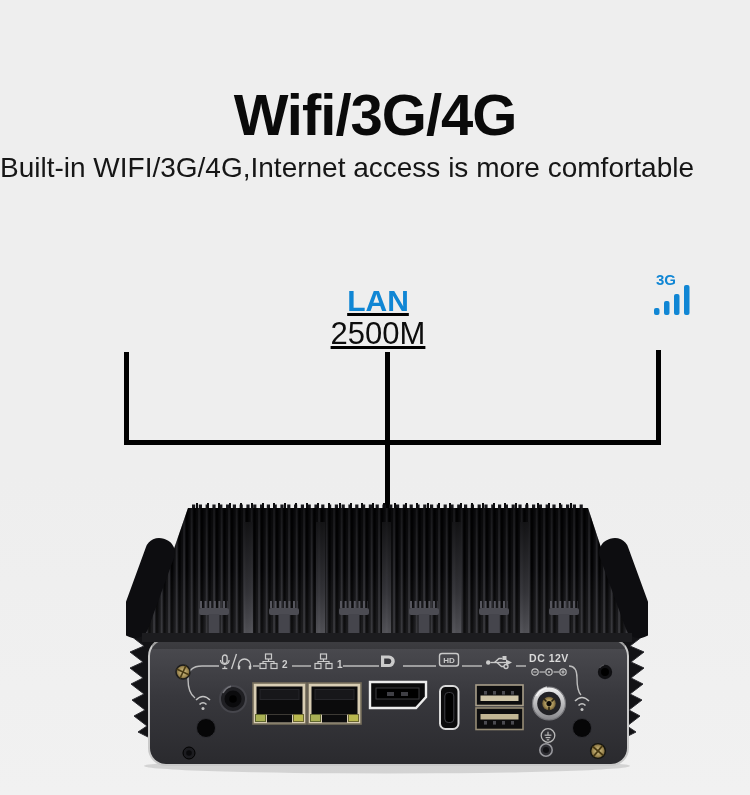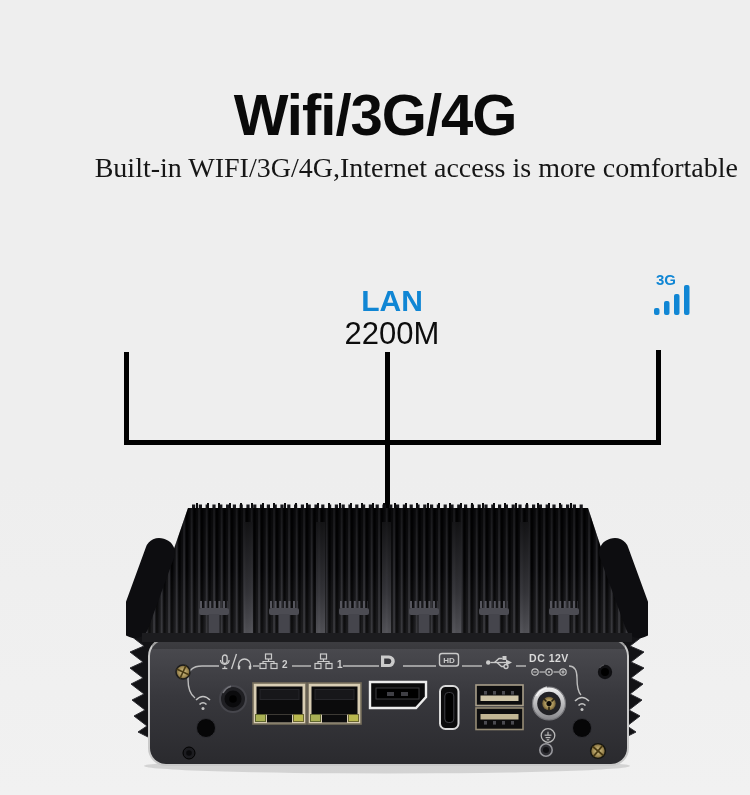--- a/index.html
+++ b/index.html
@@ -1,22 +1,22 @@
 <!DOCTYPE html>
 <html><head>
 <meta charset="utf-8">
 <style>
   html,body{margin:0;padding:0;}
   body{width:750px;height:795px;background:#eeeeee;font-family:"Liberation Sans",sans-serif;}
   .stage{position:relative;width:750px;height:795px;overflow:hidden;background:linear-gradient(180deg,#eeeeee 0%,#eeeeee 60%,#f1f1f1 100%);}
   .title{position:absolute;top:44px;left:0;right:0;text-align:center;font-size:58px;line-height:64px;font-weight:bold;letter-spacing:-1px;color:#0a0a0a;}
-  .subtitle{position:absolute;top:122px;left:0;right:12px;text-align:right;font-size:28px;line-height:36px;color:#161616;font-family:Liberation Serif, serif;}
+  .subtitle{position:absolute;top:122px;left:0;right:0;text-align:left;font-size:28px;line-height:36px;color:#161616;}
   .feature{position:absolute;text-align:center;}
   .feature-wifi{left:57px;top:274px;width:140px;}
-  .feature-lan{left:322px;top:285px;width:140px;}
+  .feature-lan{left:308px;top:285px;width:140px;text-decoration:underline;}
   .feature-cell{left:602px;top:272px;width:140px;}
   .feature-label{font-size:28px;line-height:32px;color:#0d0d0d;margin-top:2px;}
   .feature-cell .feature-label{font-size:32px;line-height:34px;}
   .lan-heading{font-size:30px;line-height:32px;font-weight:bold;color:#1086d4;}
   .lan-value{font-size:31px;line-height:33px;color:#0d0d0d;}
   .connector{position:absolute;background:#000;}
   .v-left{left:124px;top:352px;width:5px;height:90px;}
   .v-center{left:385px;top:352px;width:5px;height:162px;}
   .v-right{left:656px;top:350px;width:5px;height:92px;}
   .h-bar{left:124px;top:440px;width:537px;height:5px;}
@@ -27,21 +27,21 @@
 <body>
 
 <div class="stage">
 
   <h1 class="title">Wifi/3G/4G</h1>
   <p class="subtitle">Built-in WIFI/3G/4G,Internet access is more comfortable</p>
 
 
   <div class="feature feature-lan">
     <div class="lan-heading">LAN</div>
-    <div class="lan-value">2200M</div>
+    <div class="lan-value">2500M</div>
   </div>
 
   <div class="feature feature-cell">
     <svg width="48" height="46" viewBox="0 0 48 46">
       <text x="8" y="13" font-size="15" font-weight="bold" fill="#1086d4">3G</text>
       <rect x="6" y="36" width="5.5" height="7" rx="2" fill="#1086d4"></rect>
       <rect x="16" y="29" width="5.5" height="14" rx="2" fill="#1086d4"></rect>
       <rect x="26" y="22" width="5.5" height="21" rx="2" fill="#1086d4"></rect>
       <rect x="36" y="13" width="5.5" height="30" rx="2" fill="#1086d4"></rect>
     </svg>

